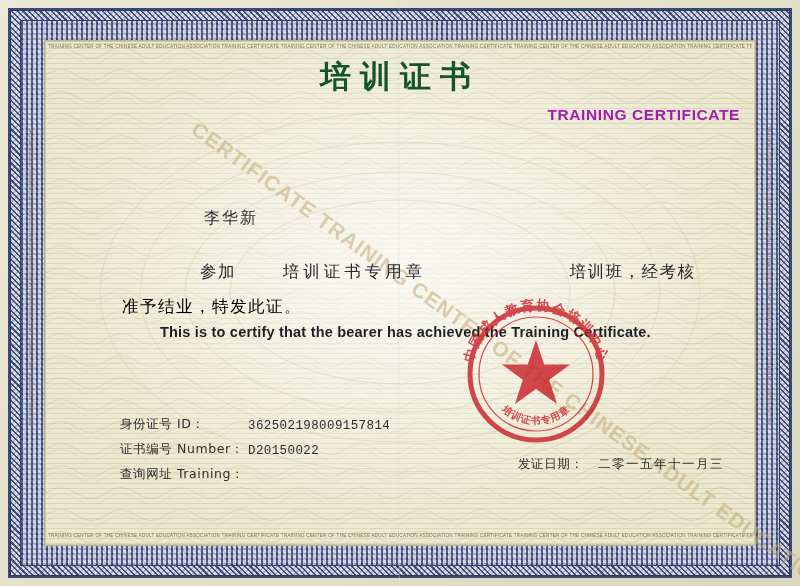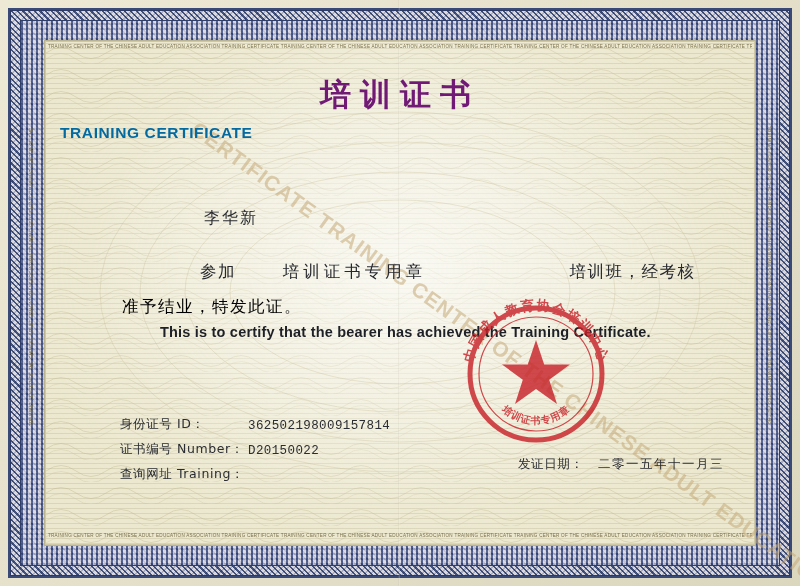--- a/index.html
+++ b/index.html
@@ -160,30 +160,29 @@
     left: 60px;
     top: 56px;
     right: 60px;
     bottom: 56px;
   }
   .title-cn {
     text-align: center;
     font-size: 31px;
     letter-spacing: 9px;
     font-weight: bold;
-    color: #701a75;
-    margin-top: 18px;
+    color: #14532d;
     font-family: "DejaVu Sans", sans-serif;
   }
   .title-en {
-    text-align: left;
+    text-align: right;
     font-size: 15.5px;
     letter-spacing: 0.6px;
     font-weight: bold;
-    color: #0369a1;
+    color: #a21caf;
     margin-top: 8px;
     font-family: "Liberation Sans", sans-serif;
   }
 
   .name-line {
     position: absolute;
     left: 144px;
     top: 152px;
     font-size: 16px;
     letter-spacing: 2px;

